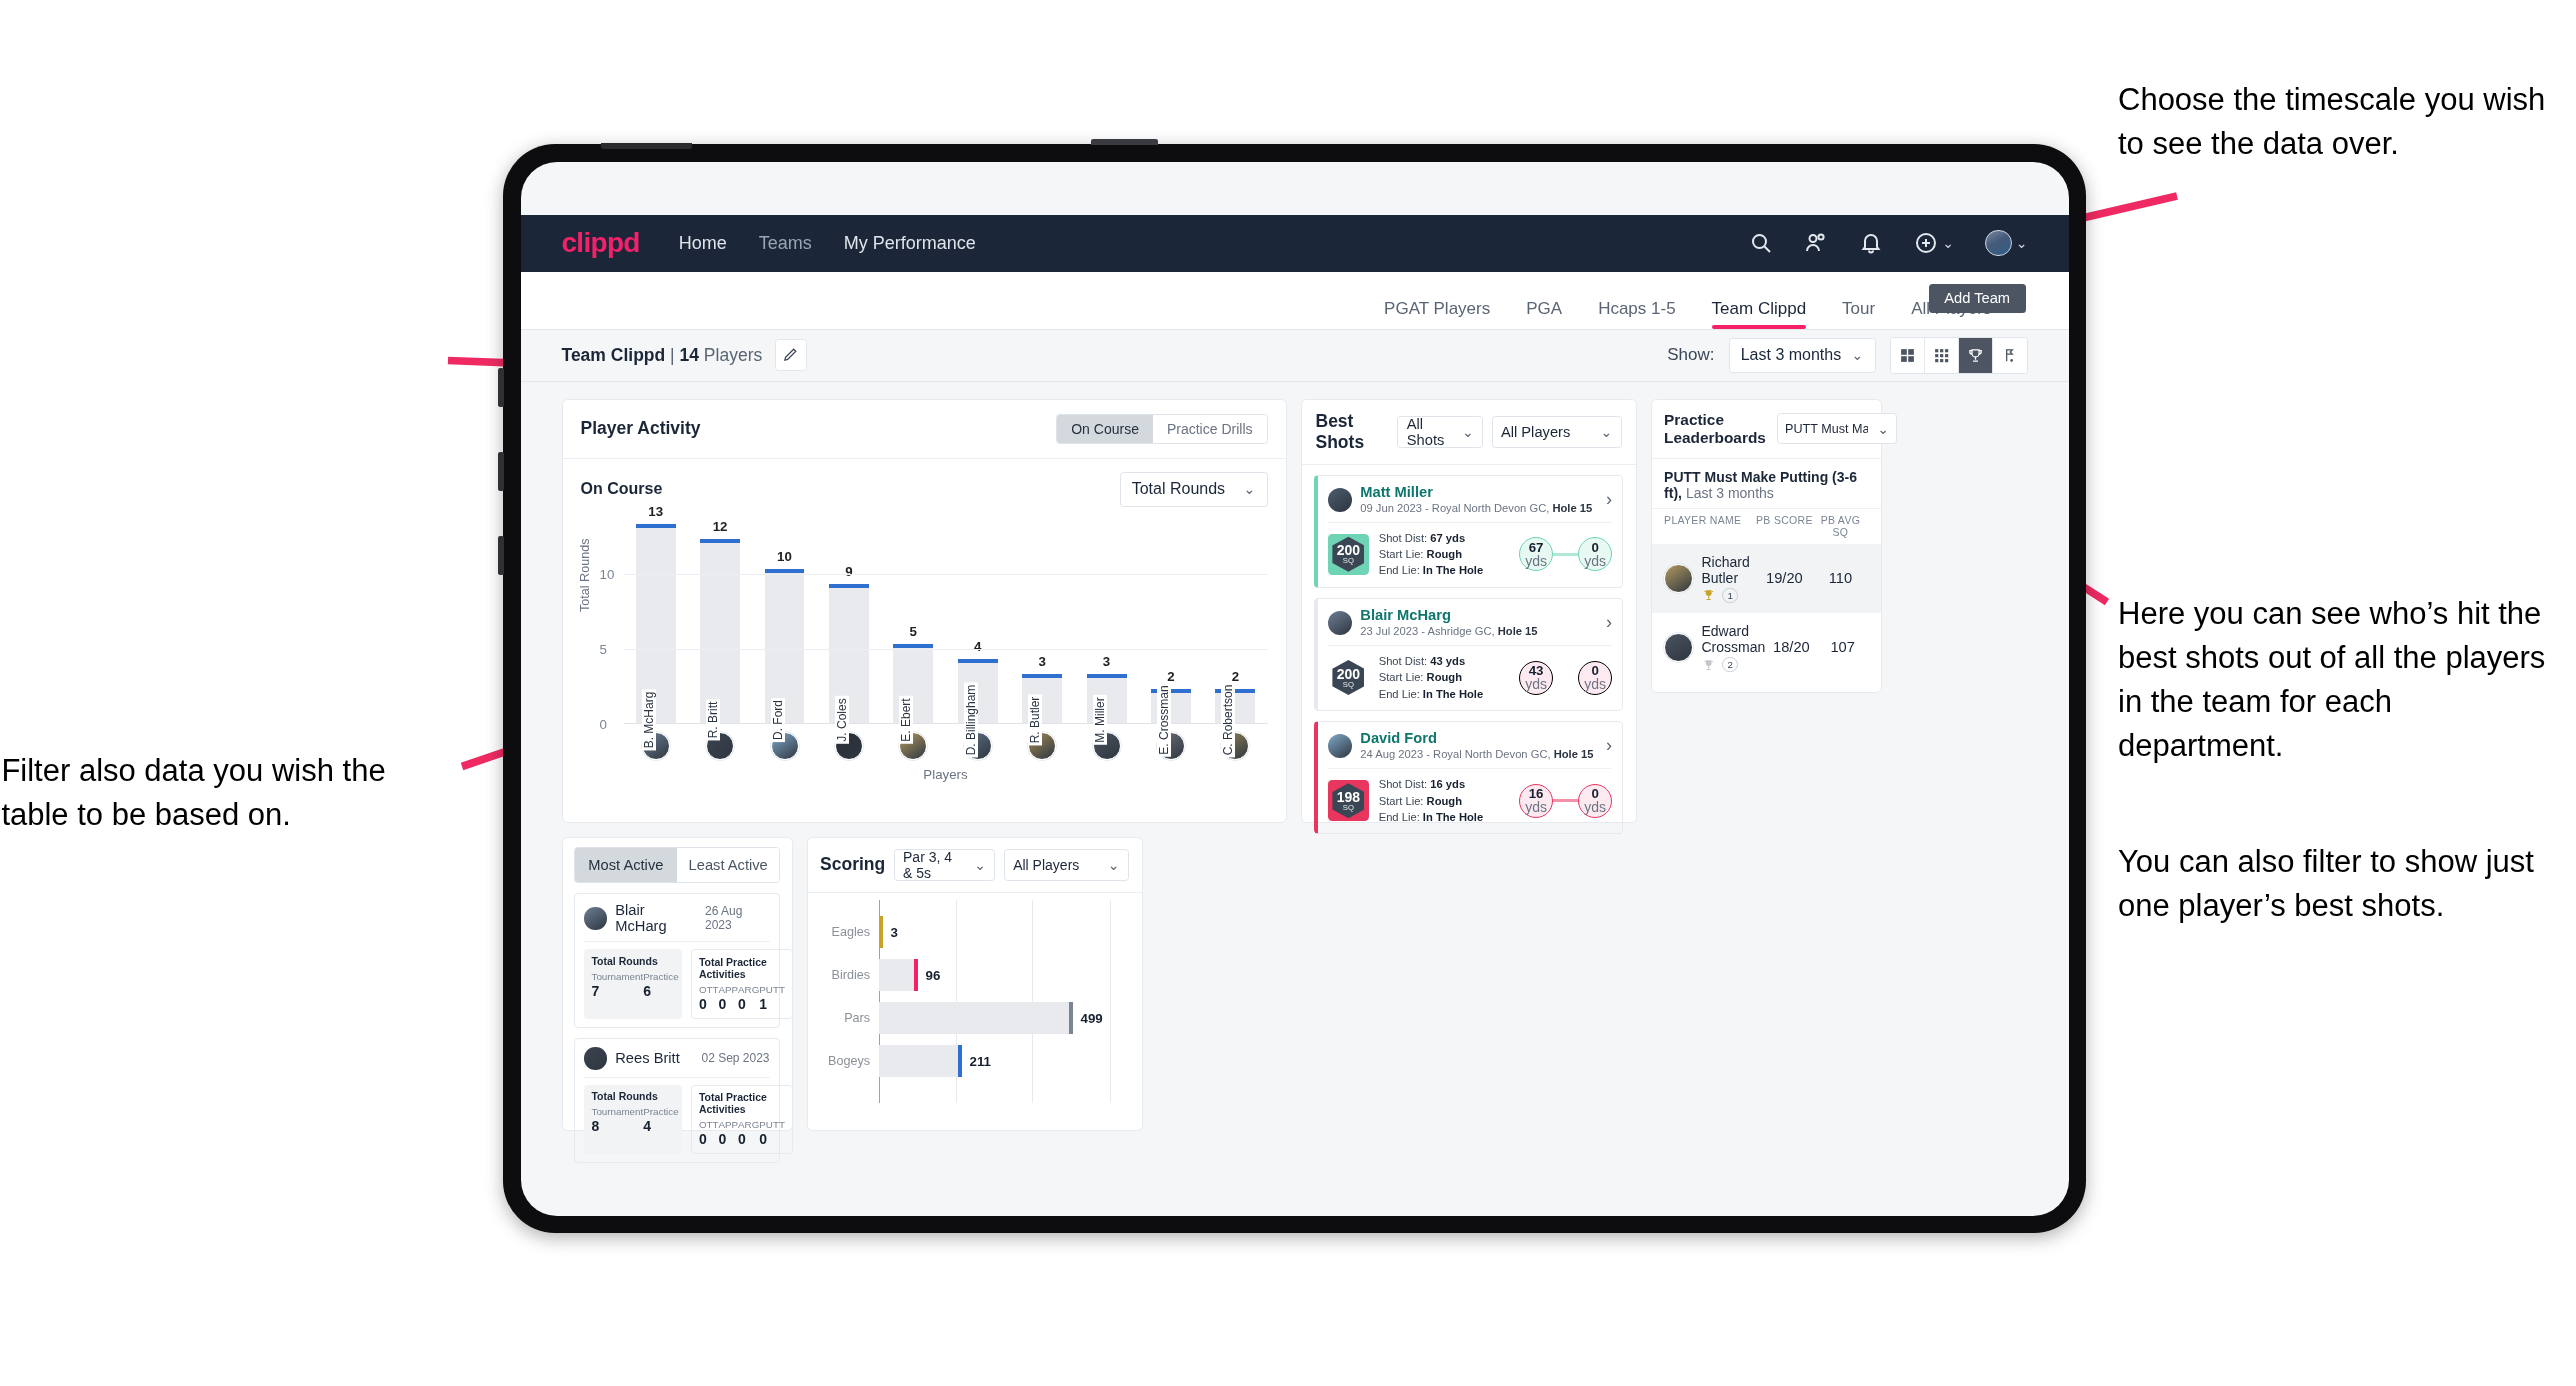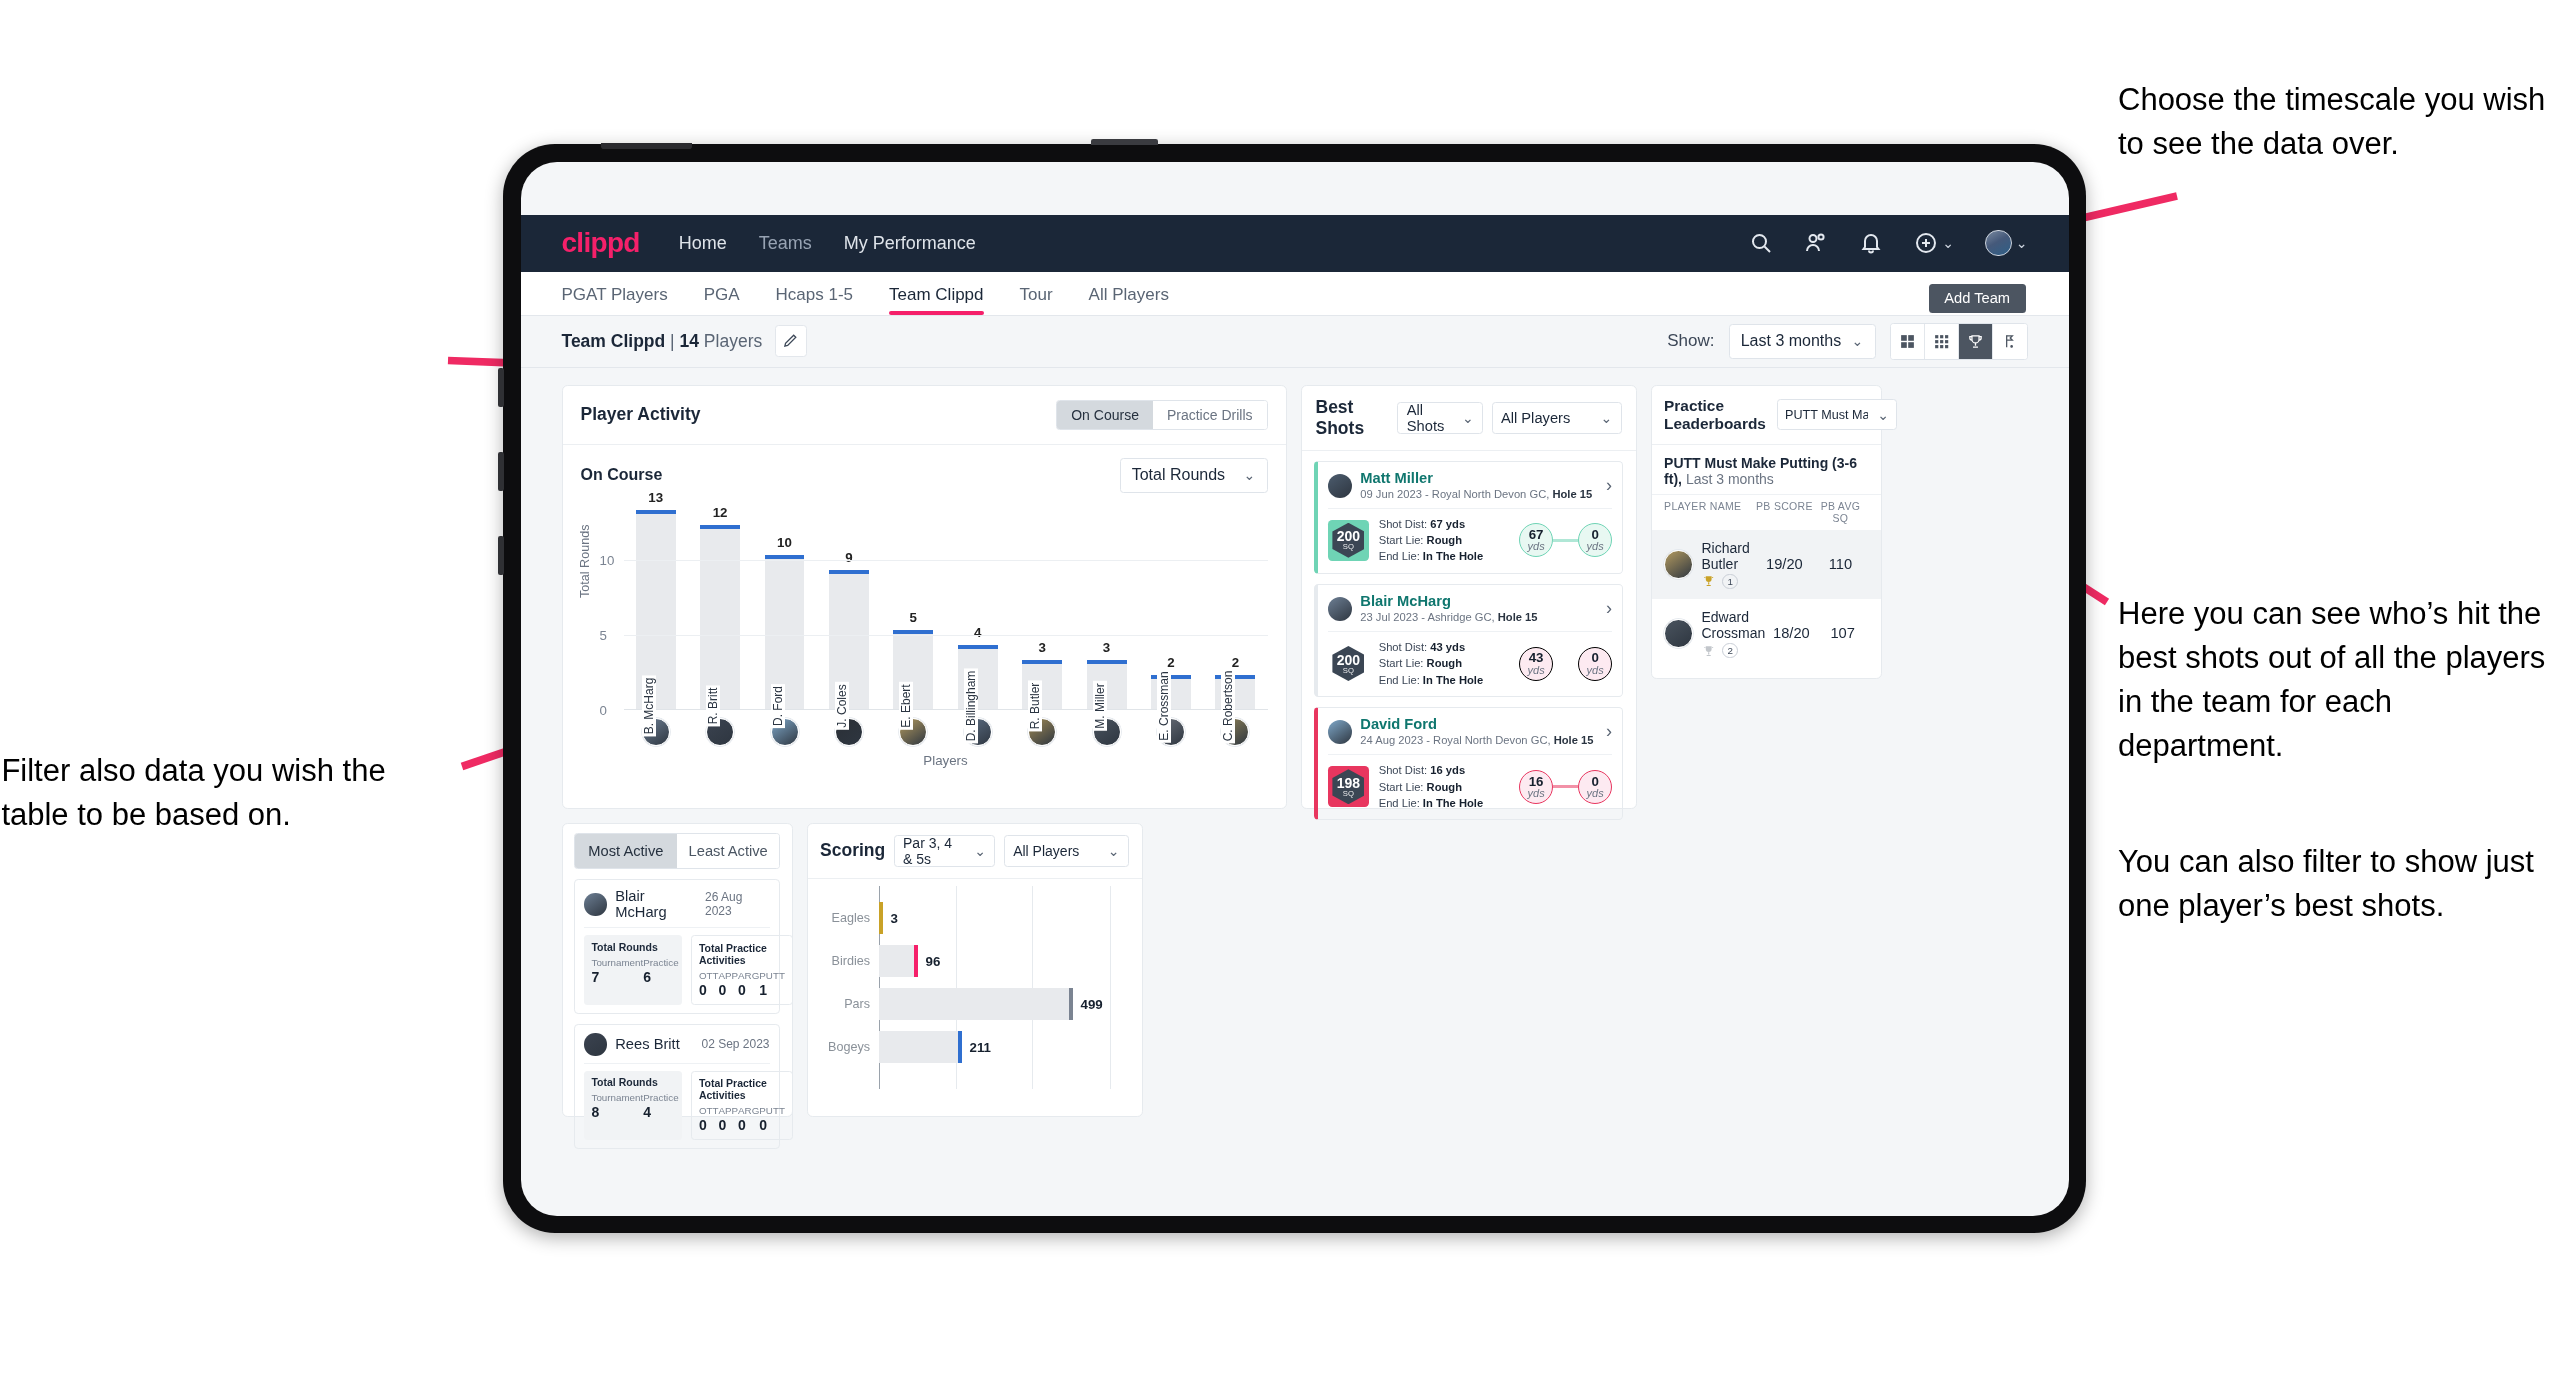--- a/index.html
+++ b/index.html
@@ -69,22 +69,22 @@
   .nicon svg { width: 24px; height: 24px; display: block; }
   .avatar-nav {
     width: 26.6px; height: 26.6px; border-radius: 50%;
     background: linear-gradient(150deg,#7a8aa0 0%,#45597a 45%,#2e5f87 100%);
     border: 1.4px solid #cfd6e0;
   }
   .caret { color: #cfd6e0; font-size: 14px; margin-left: 4.2px; }
 
   
   .tabsrow {
-    height: 44px; background: #fff; display: flex; align-items: flex-end;
-    padding: 0 41px; border-bottom: 0.7px solid #e3e7ec; position: relative;
+    height: 58px; background: #fff; display: flex; align-items: flex-end;
+    padding: 0 41px; border-bottom: 0.7px solid #e3e7ec; position: relative; justify-content: flex-end;
   }
   .tab {
     font-size: 17px; color: #5a6574; padding: 0 0 9.8px 0; margin-right: 36px;
     position: relative;
   }
   .tab.active { color: #1b2738; }
   .tab.active::after {
     content: ""; position: absolute; left: 0; right: 0; bottom: 0;
     height: 3.5px; background: #f5206a; border-radius: 2.1px;
   }
@@ -203,21 +203,21 @@
   .hexa .u { font-size: 7.7px; opacity: .9; }
   .shot-lines { font-size: 11.2px; color: #3c4757; line-height: 1.45; }
   .shot-lines b { color: #16202e; }
   .dist { margin-left: auto; display: flex; align-items: center; }
   .dcircle {
     width: 34px; height: 34px; border-radius: 50%; border: 1.4px solid;
     display: flex; flex-direction: column; align-items: center; justify-content: center;
     line-height: 1; flex: none;
   }
   .dcircle .n { font-size: 13.3px; font-weight: 700; color: #16202e; }
-  .dcircle .u { font-size: 11px; color: #6b7482; font-style: italic; }
+  .dcircle .u { font-size: 14px; color: #6b7482; }
   .dline { width: 25px; height: 3.5px; }
 
   
   #card-practice { width: 231px; height: 294px; }
   #card-practice .card-head { padding: 11.2px 12.6px; }
   #drill-select { width: 120px; height: 31px; font-size: 12.6px; padding: 0 7px; margin-left: auto;}
   .drill-title { padding: 9.8px 12.6px 7px 12.6px; font-size: 14px; color: #1b2738; }
   .drill-title b { font-weight: 700; }
   .drill-title span { color: #6b7482; }
   .lb-head {

